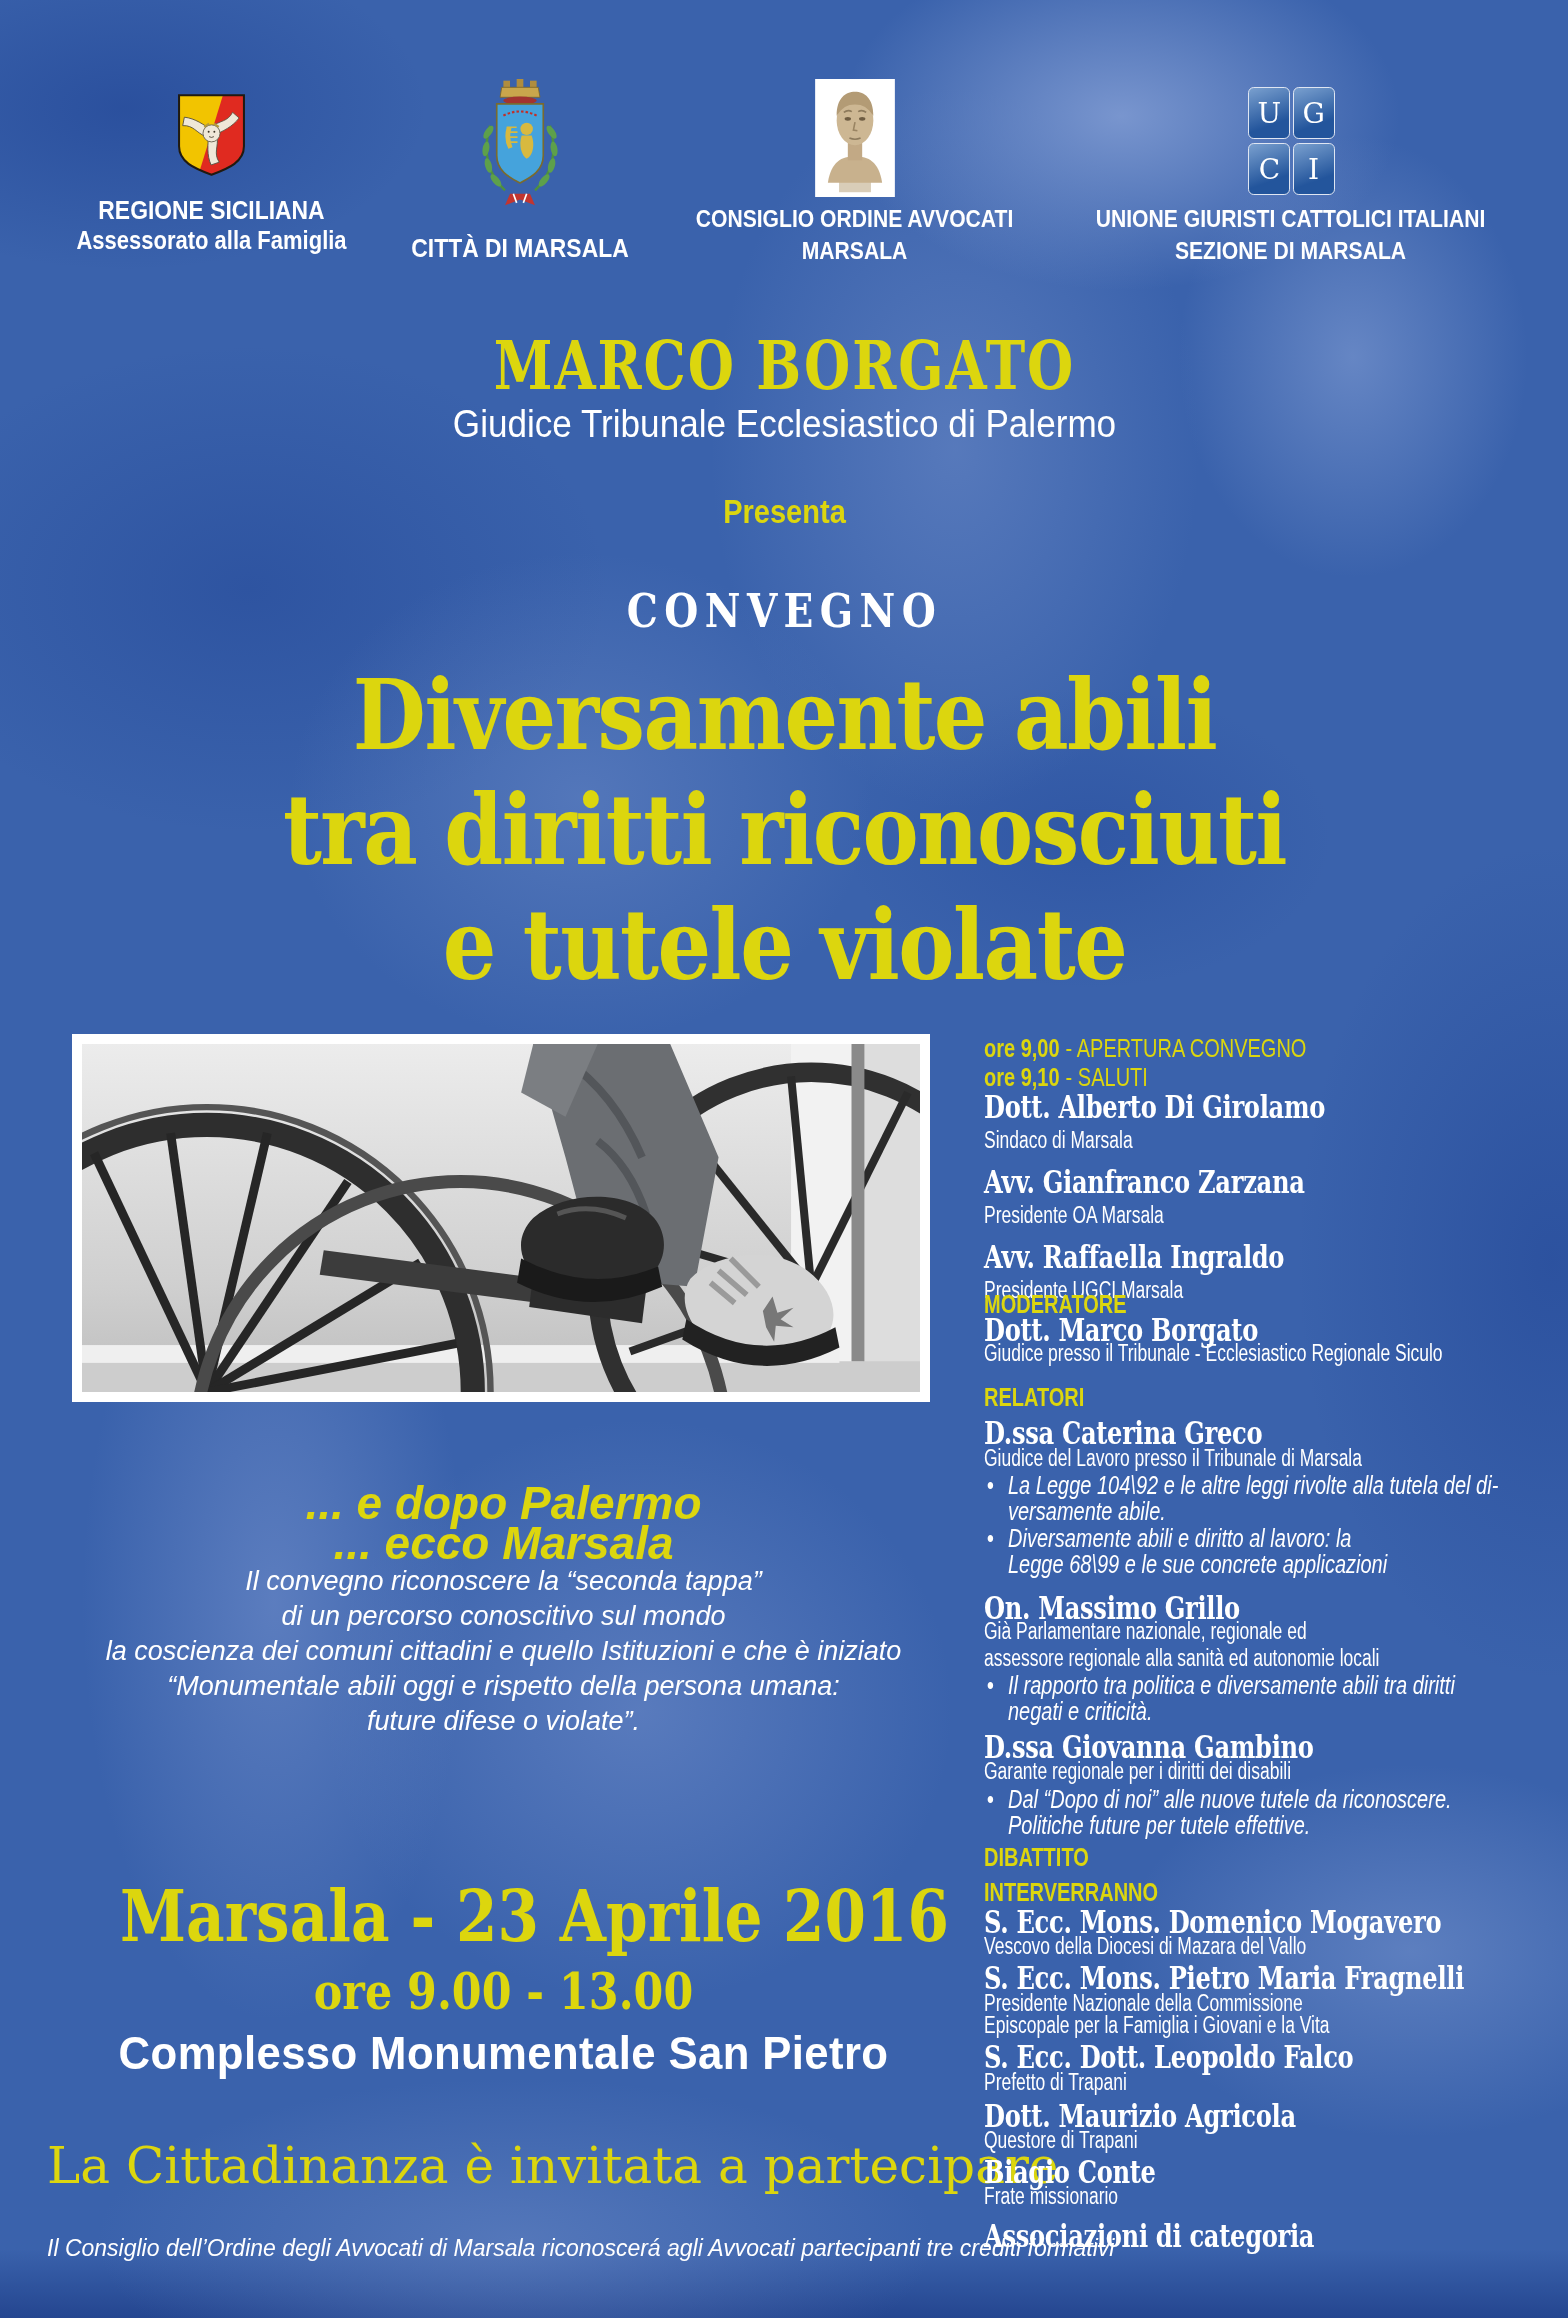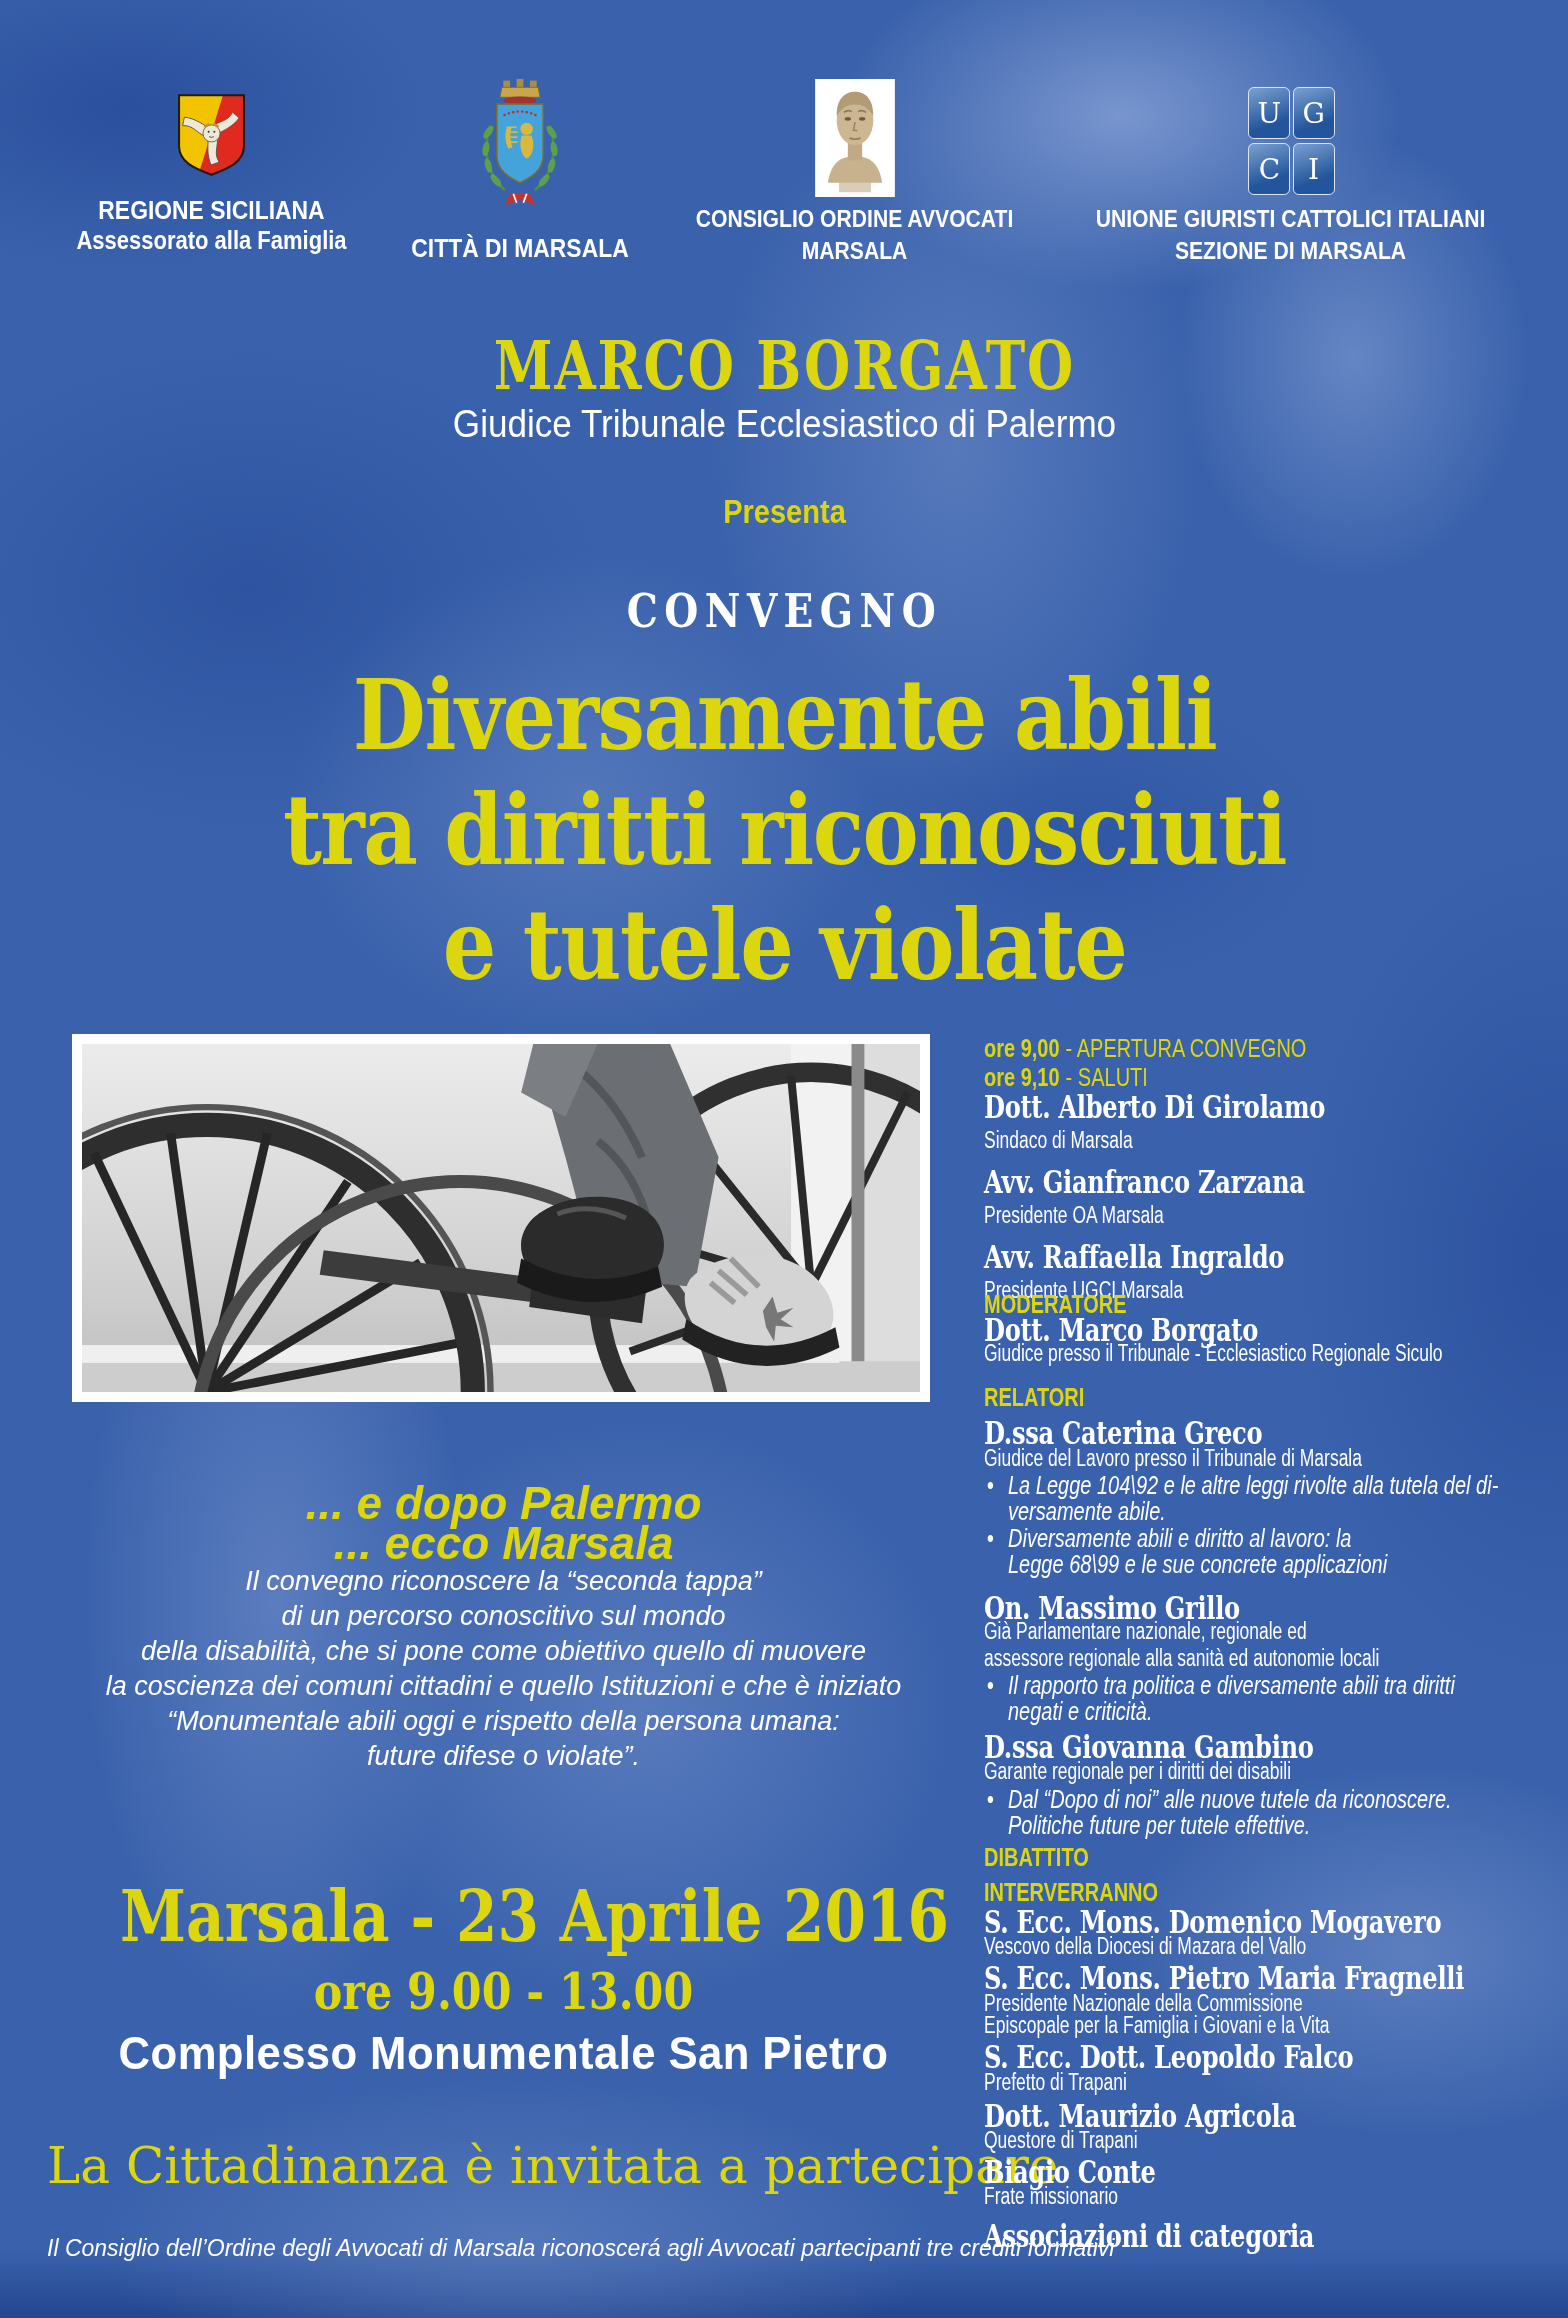--- a/index.html
+++ b/index.html
@@ -239,21 +239,20 @@
       <rect x="955" y="0" width="16" height="392" fill="#8a8a8a"></rect>
     </svg>
   </div>
 
   <div class="lc tagline yellow" style="top:1476px;">... e dopo Palermo</div>
   <div class="lc tagline yellow" style="top:1516px;">... ecco Marsala</div>
 
   <div class="lc" style="top:1564px;">
     <div class="para-line">Il convegno riconoscere la “seconda tappa”</div>
     <div class="para-line">di un percorso conoscitivo sul mondo</div>
-    <div class="para-line">della disabilità, che si pone come obiettivo quello di muovere</div>
     <div class="para-line">la coscienza dei comuni cittadini e quello Istituzioni e che è iniziato</div>
     <div class="para-line">“Monumentale abili oggi e rispetto della persona umana:</div>
     <div class="para-line">future difese o violate”.</div>
   </div>
 
   <div class="lc date-title yellow" style="top:1874px;">Marsala - 23 Aprile 2016</div>
   <div class="lc time-range yellow" style="top:1961px;">ore 9.00 - 13.00</div>
   <div class="lc venue" style="top:2026px;">Complesso Monumentale San Pietro</div>
   <div class="lc invitation yellow" style="top:2137px;">La Cittadinanza è invitata a partecipare</div>
   <div class="lc credits" style="top:2235px;">Il Consiglio dell’Ordine degli Avvocati di Marsala riconoscerá agli Avvocati partecipanti tre crediti formativi</div>

